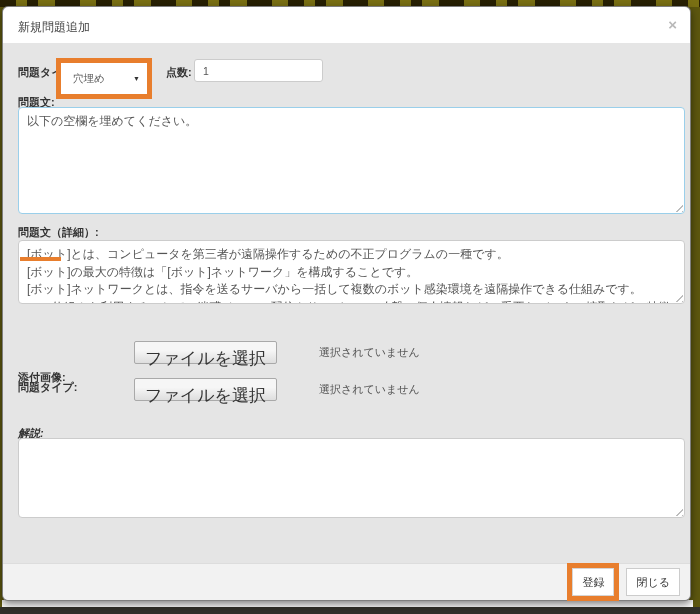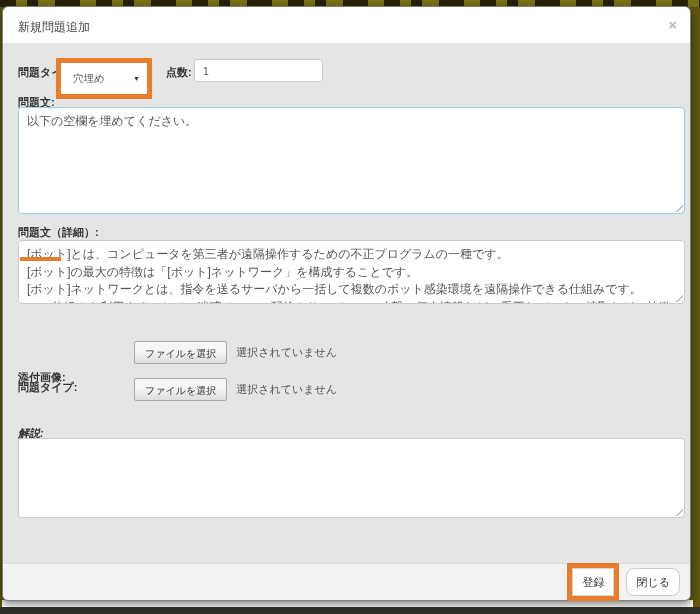--- a/index.html
+++ b/index.html
@@ -81,36 +81,36 @@
     cursor: nwse-resize;
   }
   .ann-underline {
     position: absolute; left: 2px; top: 17px; width: 41px; height: 4px;
     background: var(--annotation-orange); pointer-events: none;
   }
   .file-row { position: absolute; left: 131px; display: flex; align-items: center; gap: 9px; }
   .file-row-1 { top: 334px; }
   .file-row-2 { top: 371px; }
   .file-btn {
-    height: 23px; padding: 5px 10px; font-size: 10px; color: #333;
+    height: 23px; padding: 5px 10px; font-size: 17px; color: #333;
     font-family: Liberation Mono, monospace;
     background: linear-gradient(#f6f6f6, #f6f6f6 40%, #dedede);
     border: 1px solid #a9a9a9; border-radius: 2px; cursor: pointer; white-space: nowrap;
   }
-  .file-status { font-size: 11px; color: #555; white-space: nowrap; }
+  .file-status { font-size: 11px; color: #555; white-space: nowrap; margin-left: 33px; }
 
   .modal-footer {
     position: absolute; left: 0; right: 0; bottom: 0; height: 37px;
     background: #f2f2f2; border-top: 1px solid #dddddd; border-radius: 0 0 6px 6px;
     display: flex; justify-content: flex-end; align-items: center; gap: 7px;
     padding-right: 10px;
   }
   .btn {
     height: 28px; padding: 0 9px; font-size: 11px; color: #333; font-family: inherit;
-    background: #fff; border: 1px solid #ccc; border-radius: 8px; cursor: pointer; white-space: nowrap;
+    background: #fff; border: 1px solid #ccc; border-radius: 0; cursor: pointer; white-space: nowrap;
   }
   .ann-submit { display: inline-block; line-height: 0; }
   .ann-submit .btn { border-radius: 0; border-color: #d5d5d5; }
 </style>
 </head>
 <body>
 
 <div class="top-strip"></div>
 <div class="below-strip"></div>
 <div class="bottom-band"></div>

